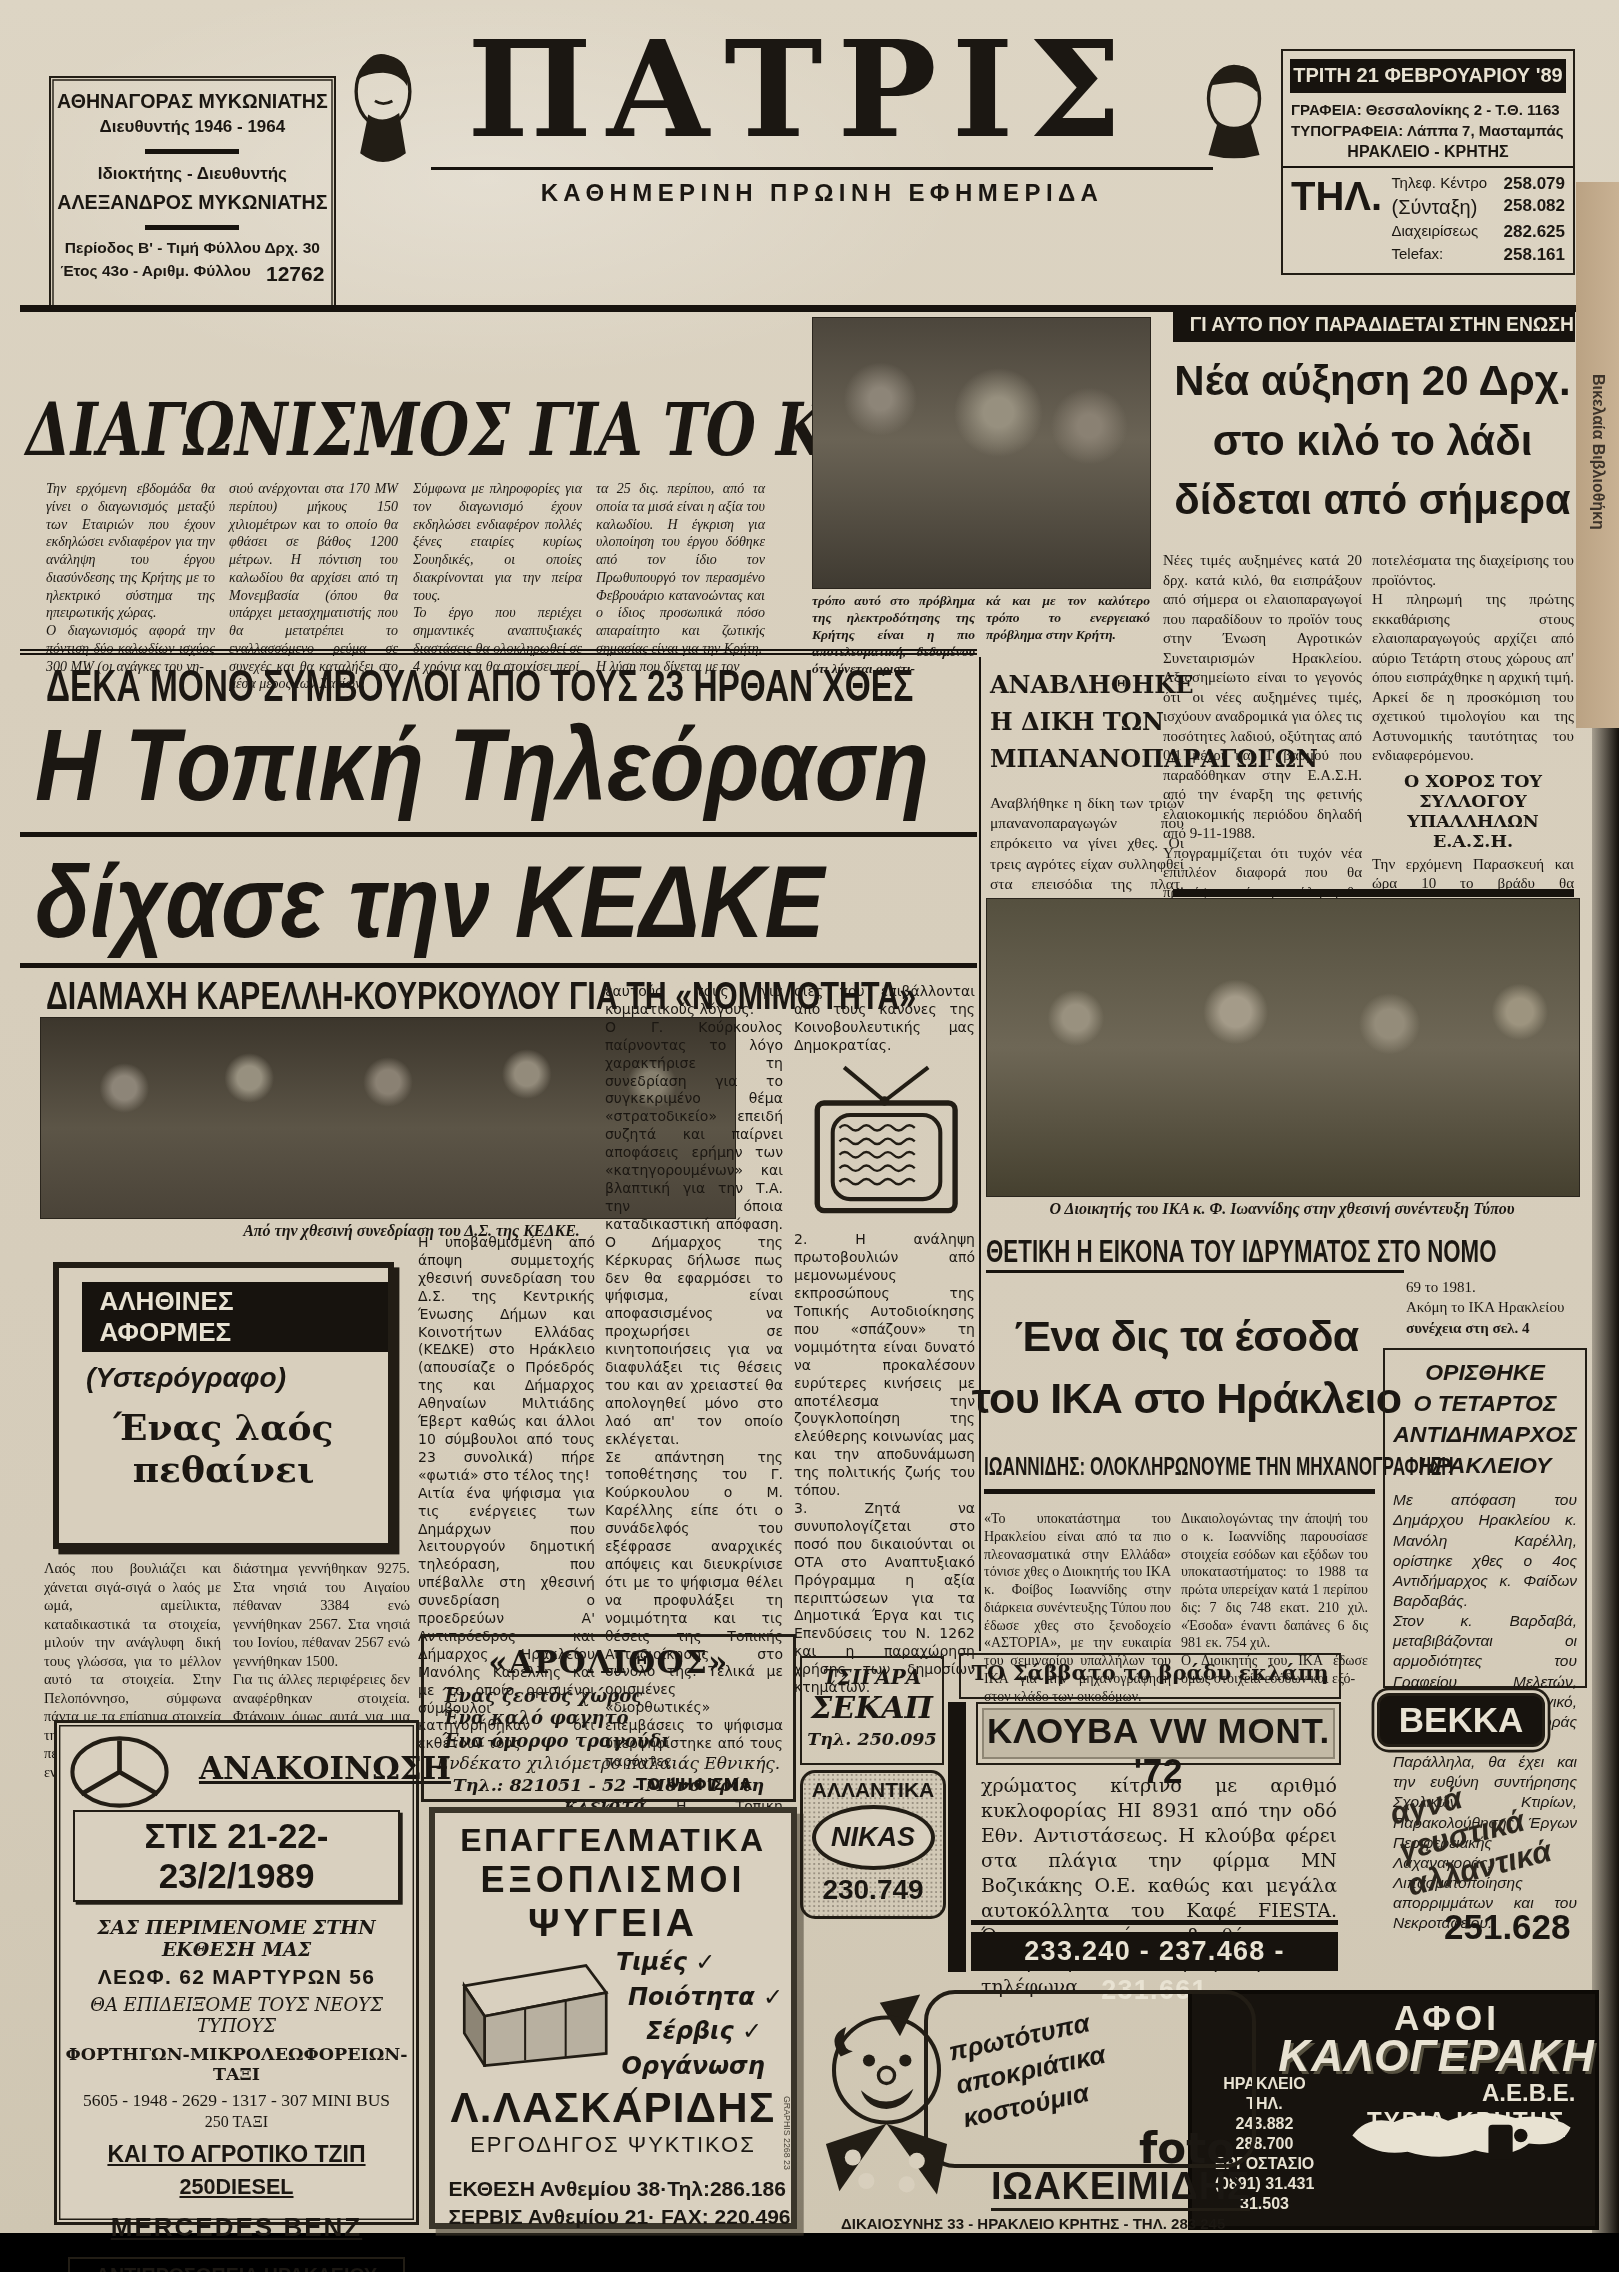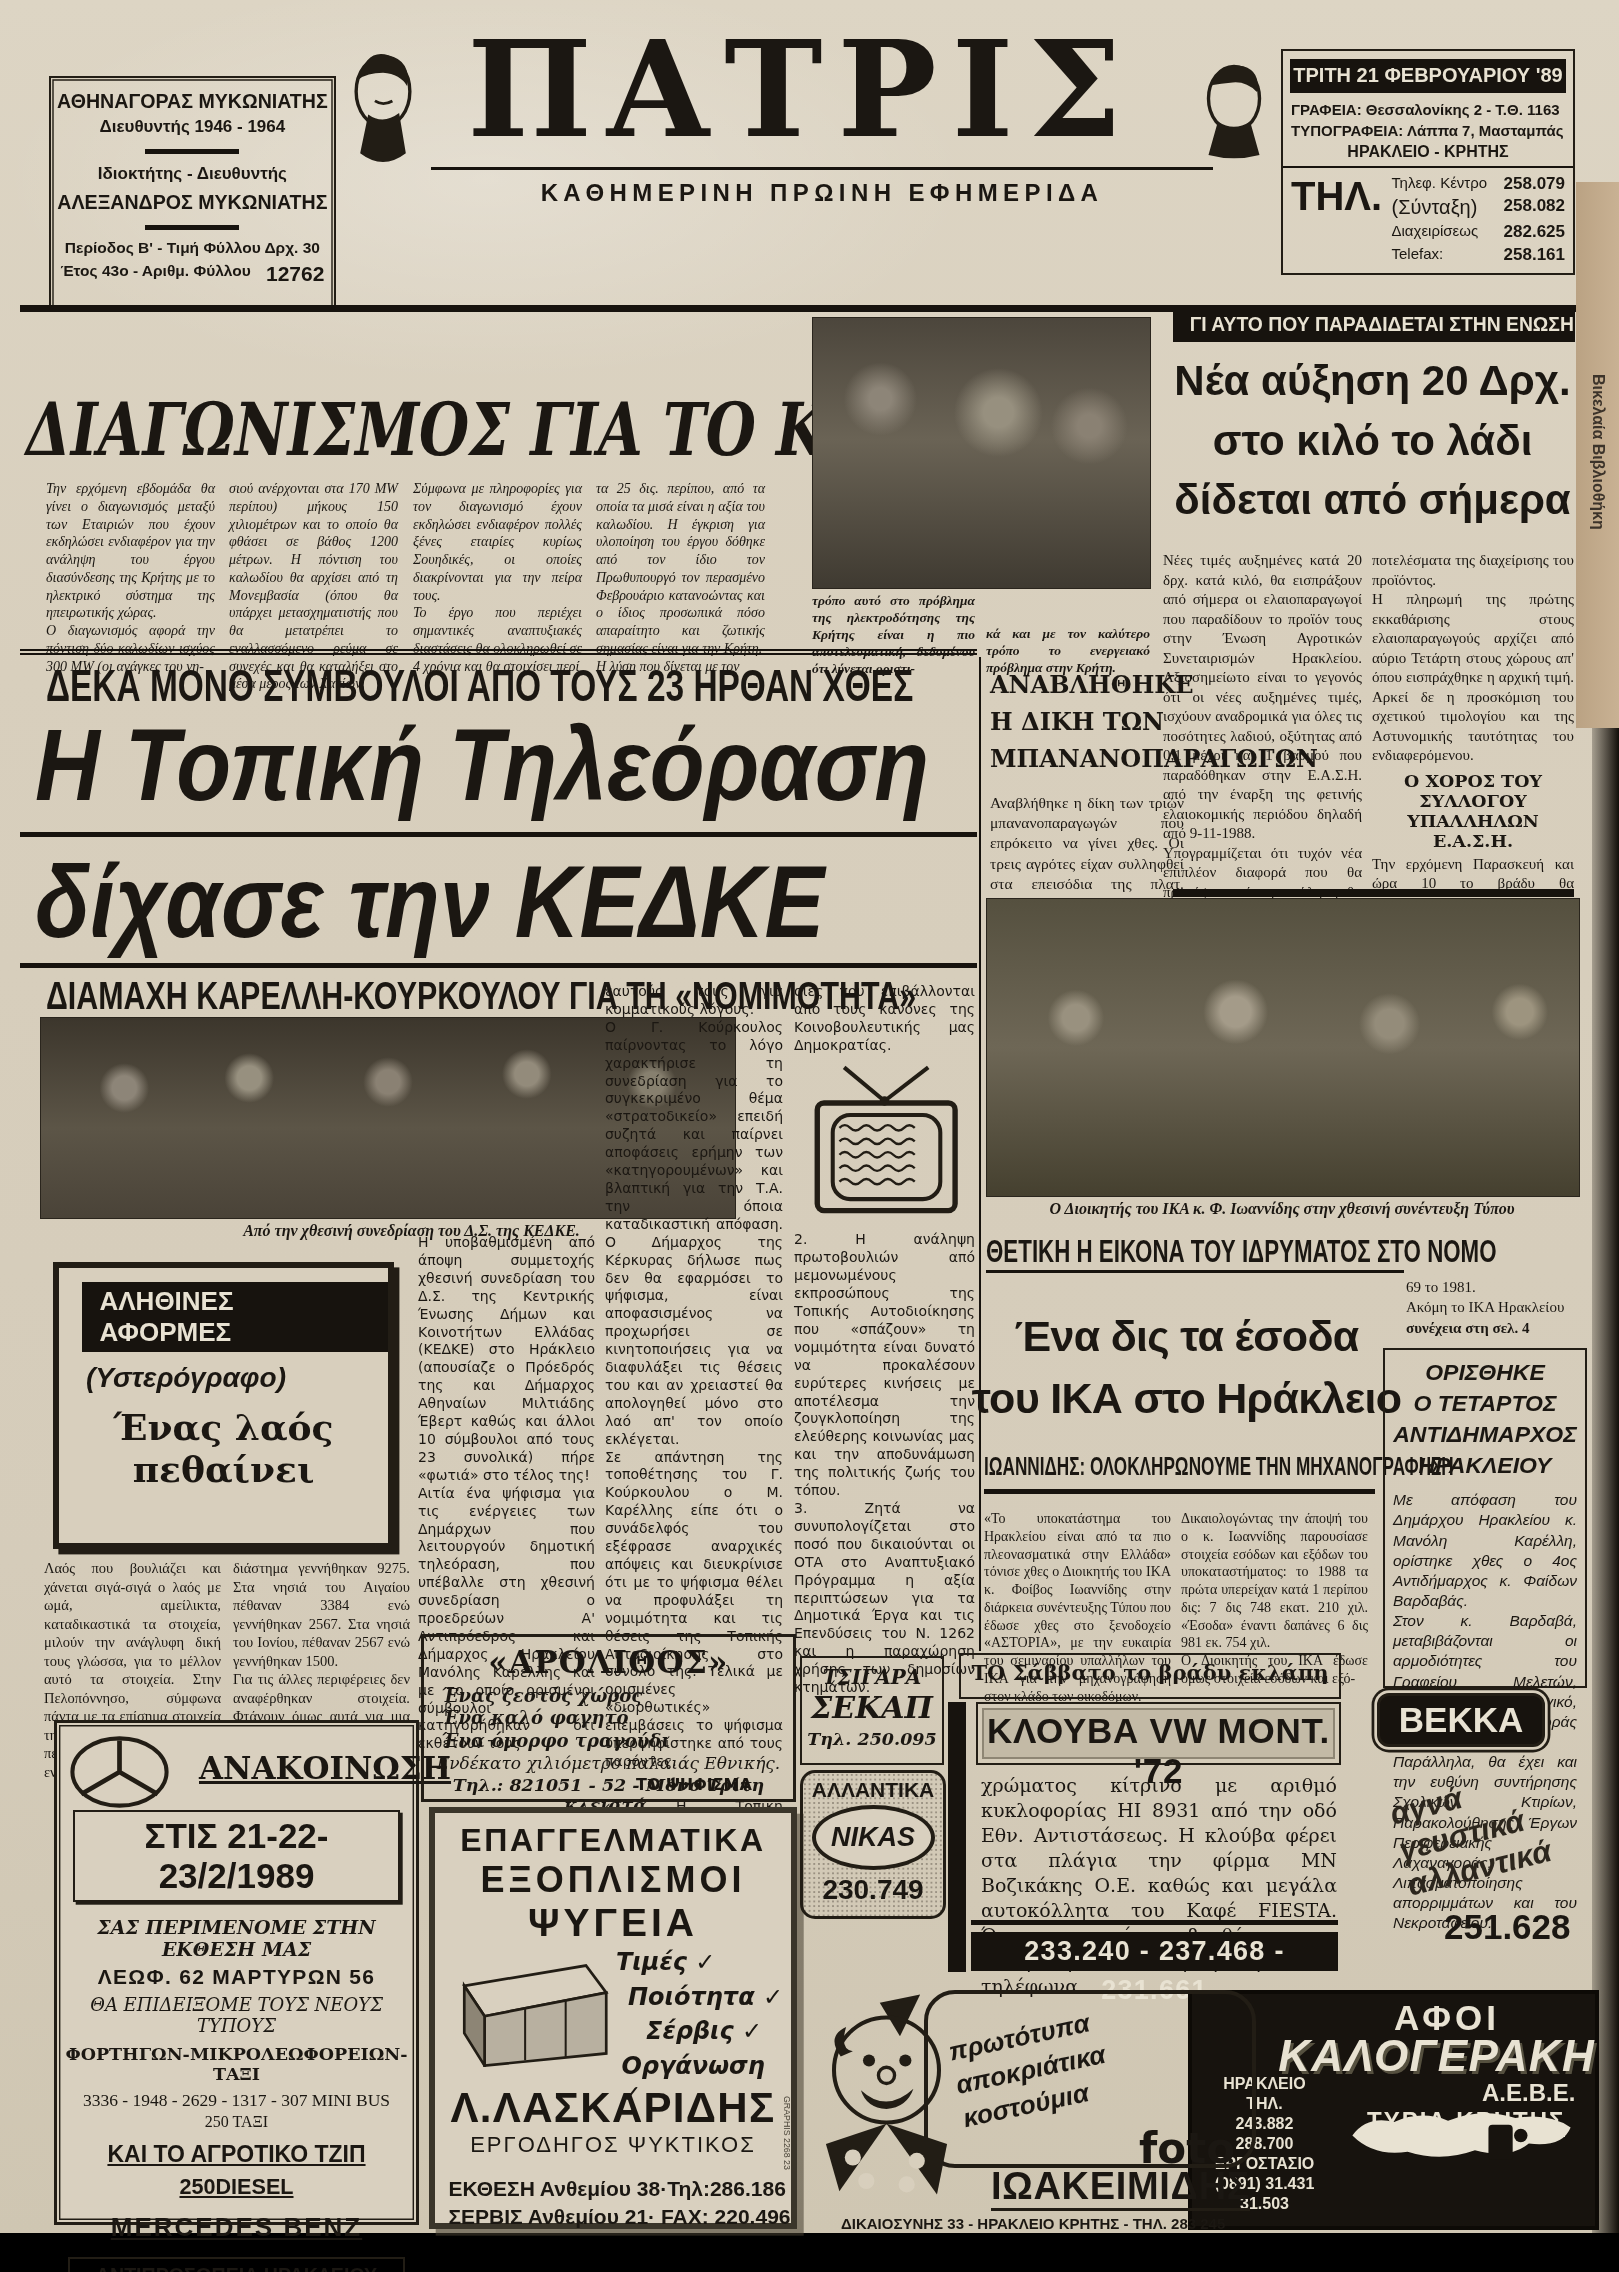--- a/index.html
+++ b/index.html
@@ -114,21 +114,21 @@
   </div>
   <div class="abs photo" style="left:812px;top:317px;width:337px;height:270px;"></div>
   <div class="abs col serif i just pre" style="left:46px;top:480px;width:169px;height:173px;">Την ερχόμενη εβδομάδα θα γίνει ο διαγωνισμός μεταξύ των Εταιριών που έχουν εκδηλώσει ενδιαφέρον για την ανάληψη του έργου διασύνδεσης της Κρήτης με το ηλεκτρικό σύστημα της ηπειρωτικής χώρας.
 Ο διαγωνισμός αφορά την πόντιση δύο καλωδίων ισχύος 300 MW (οι ανάγκες του νη-</div>
   <div class="abs col serif i just pre" style="left:229px;top:480px;width:169px;height:173px;">σιού ανέρχονται στα 170 MW περίπου) μήκους 150 χιλιομέτρων και το οποίο θα φθάσει σε βάθος 1200 μέτρων. Η πόντιση του καλωδίου θα αρχίσει από τη Μονεμβασία (όπου θα υπάρχει μετασχηματιστής που θα μετατρέπει το εναλλασσόμενο ρεύμα σε συνεχές και θα καταλήξει στο μέσα μέρος των Χανίων.</div>
   <div class="abs col serif i just pre" style="left:413px;top:480px;width:169px;height:173px;">Σύμφωνα με πληροφορίες για τον διαγωνισμό έχουν εκδηλώσει ενδιαφέρον πολλές ξένες εταιρίες κυρίως Σουηδικές, οι οποίες διακρίνονται για την πείρα τους.
 Το έργο που περιέχει σημαντικές αναπτυξιακές διαστάσεις θα ολοκληρωθεί σε 4 χρόνια και θα στοιχίσει περί</div>
   <div class="abs col serif i just pre" style="left:596px;top:480px;width:169px;height:173px;">τα 25 δις. περίπου, από τα οποία τα μισά είναι η αξία του καλωδίου. Η έγκριση για υλοποίηση του έργου δόθηκε από τον ίδιο τον Πρωθυπουργό τον περασμένο Φεβρουάριο κατανοώντας και ο ίδιος προσωπικά πόσο απαραίτητο και ζωτικής σημασίας είναι για την Κρήτη.
 Η λύση που δίνεται με τον</div>
   <div class="abs serif b i just" style="left:812px;top:593px;width:163px;font-size:13.5px;line-height:1.25;">τρόπο αυτό στο πρόβλημα της ηλεκτροδότησης της Κρήτης είναι η πιο αποτελεσματική, δεδομένου ότι λύνεται οριστι-</div>
-  <div class="abs serif b i just" style="left:986px;top:593px;width:164px;font-size:13.5px;line-height:1.25;margin-top:33px;">κά και με τον καλύτερο τρόπο το ενεργειακό πρόβλημα στην Κρήτη.</div>
+  <div class="abs serif b i just" style="left:986px;top:593px;width:164px;font-size:13.5px;line-height:1.25;">κά και με τον καλύτερο τρόπο το ενεργειακό πρόβλημα στην Κρήτη.</div>
 
   <div class="abs blackbar cen" style="left:1173px;top:307px;width:402px;height:35px;">
     <span class="lsans b nowrap condense" style="font-size:21px;padding-top:5.4px;transform:scaleX(0.92);transform-origin:center top;display:inline-block;">ΓΙ ΑΥΤΟ ΠΟΥ ΠΑΡΑΔΙΔΕΤΑΙ ΣΤΗΝ ΕΝΩΣΗ</span>
   </div>
   <div class="abs lsans b cen pre" style="left:1154px;top:351px;width:437px;font-size:42px;line-height:1.42;">Νέα αύξηση 20 Δρχ.
 στο κιλό το λάδι
 δίδεται από σήμερα</div>
   <div class="abs serif just pre" style="left:1163px;top:551px;width:199px;height:337px;font-size:15px;line-height:1.3;">Νέες τιμές αυξημένες κατά 20 δρχ. κατά κιλό, θα εισπράξουν από σήμερα οι ελαιοπαραγωγοί που παραδίδουν το προϊόν τους στην Ένωση Αγροτικών Συνεταιρισμών Ηρακλείου. Αξιοσημείωτο είναι το γεγονός ότι οι νέες αυξημένες τιμές, ισχύουν αναδρομικά για όλες τις ποσότητες λαδιού, οξύτητας από 0,1 μέχρι και 1 βαθμού που παραδόθηκαν στην Ε.Α.Σ.Η. από την έναρξη της φετινής ελαιοκομικής περιόδου δηλαδή από 9-11-1988.
 Υπογραμμίζεται ότι τυχόν νέα επιπλέον διαφορά που θα προκύψει από την πώληση θα αποδοθεί στους ελαιοπαραγωγούς με νέα εκκαθάριση που θα γίνει κατά το κλείσιμο της διαχειριστικής περιόδου ή και νωρίτερα. Θα εξαρτηθεί δε τούτο από τα δεδομένα της αγοράς και τα οικονομικά α-</div>
   <div class="abs" style="left:1372px;top:551px;width:202px;height:337px;">
@@ -260,21 +260,21 @@
       </svg>
     </div>
     <div class="dserif b" style="font-size:31px;text-decoration:underline;margin:27px 13.5px 0 142px;">ΑΝΑΚΟΙΝΩΣΗ</div>
     <div style="border:2.7px solid #221d15;box-shadow:2.7px 2.7px 0 #221d15;margin:24px 16px 0 16px;padding:4px 0;">
       <div class="lsans b cen" style="font-size:35px;">ΣΤΙΣ 21-22-23/2/1989</div>
     </div>
     <div class="dserif b i cen" style="font-size:19px;margin-top:13.5px;">ΣΑΣ ΠΕΡΙΜΕΝΟΜΕ ΣΤΗΝ ΕΚΘΕΣΗ ΜΑΣ</div>
     <div class="lsans b cen" style="font-size:21px;margin-top:5.4px;letter-spacing:1.3px;">ΛΕΩΦ. 62 ΜΑΡΤΥΡΩΝ 56</div>
     <div class="dserif i cen" style="font-size:18px;margin-top:5.4px;">ΘΑ ΕΠΙΔΕΙΞΟΜΕ ΤΟΥΣ ΝΕΟΥΣ ΤΥΠΟΥΣ</div>
     <div class="dserif b cen" style="font-size:17.5px;margin-top:8px;">ΦΟΡΤΗΓΩΝ-ΜΙΚΡΟΛΕΩΦΟΡΕΙΩΝ-ΤΑΞΙ</div>
-    <div class="serif cen" style="font-size:17.5px;margin-top:5.4px;">3336 - 1948 - 2629 - 1317 - 307 MINI BUS</div>
+    <div class="serif cen" style="font-size:17.5px;margin-top:5.4px;">5605 - 1948 - 2629 - 1317 - 307 MINI BUS</div>
     <div class="serif cen" style="font-size:16px;margin-top:2.7px;">250 ΤΑΞΙ</div>
     <div class="lsans b cen" style="font-size:23px;margin-top:9.4px;text-decoration:underline;">ΚΑΙ ΤΟ ΑΓΡΟΤΙΚΟ ΤΖΙΠ</div>
     <div class="lsans b cen" style="font-size:21.6px;margin-top:6.7px;text-decoration:underline;">250DIESEL</div>
     <div class="lsans b cen" style="font-size:26px;margin-top:12px;text-decoration:underline;letter-spacing:2px;">MERCEDES BENZ</div>
     <div style="border:2px solid #221d15;margin:13.5px 10.8px 0 10.8px;padding:5.4px 0 6.7px 0;">
       <div class="lsans b cen" style="font-size:19.6px;">ΑΝΤΙΠΡΟΣΩΠΕΙΑ ΗΡΑΚΛΕΙΟΥ</div>
 
     </div>
   </div>
 

